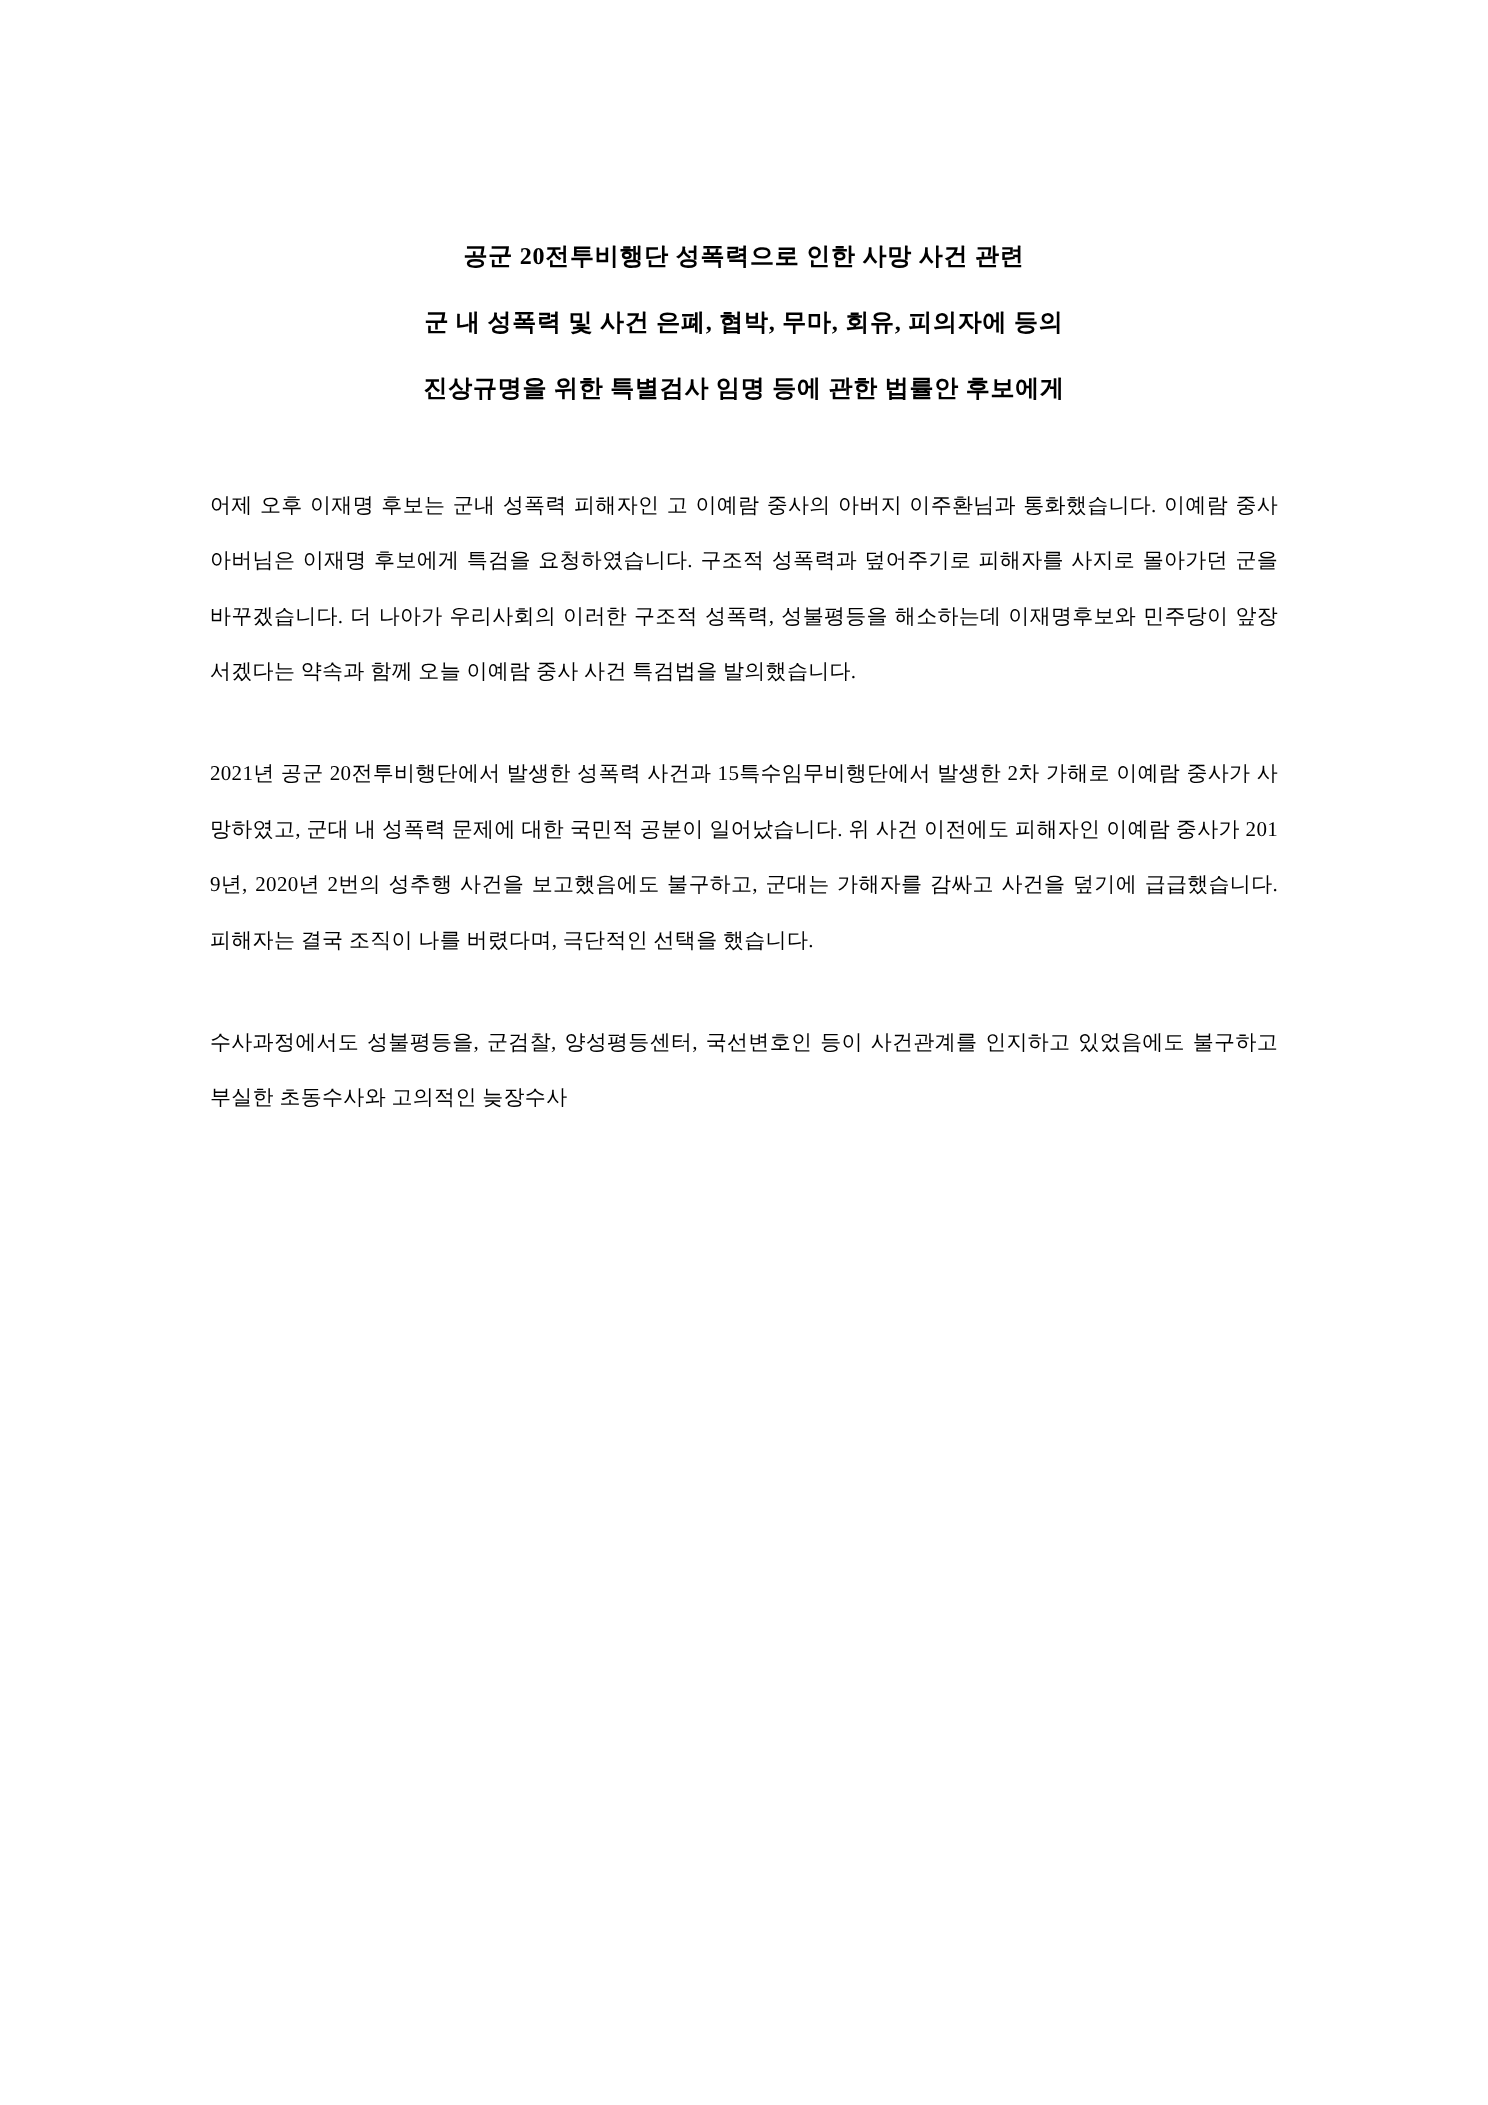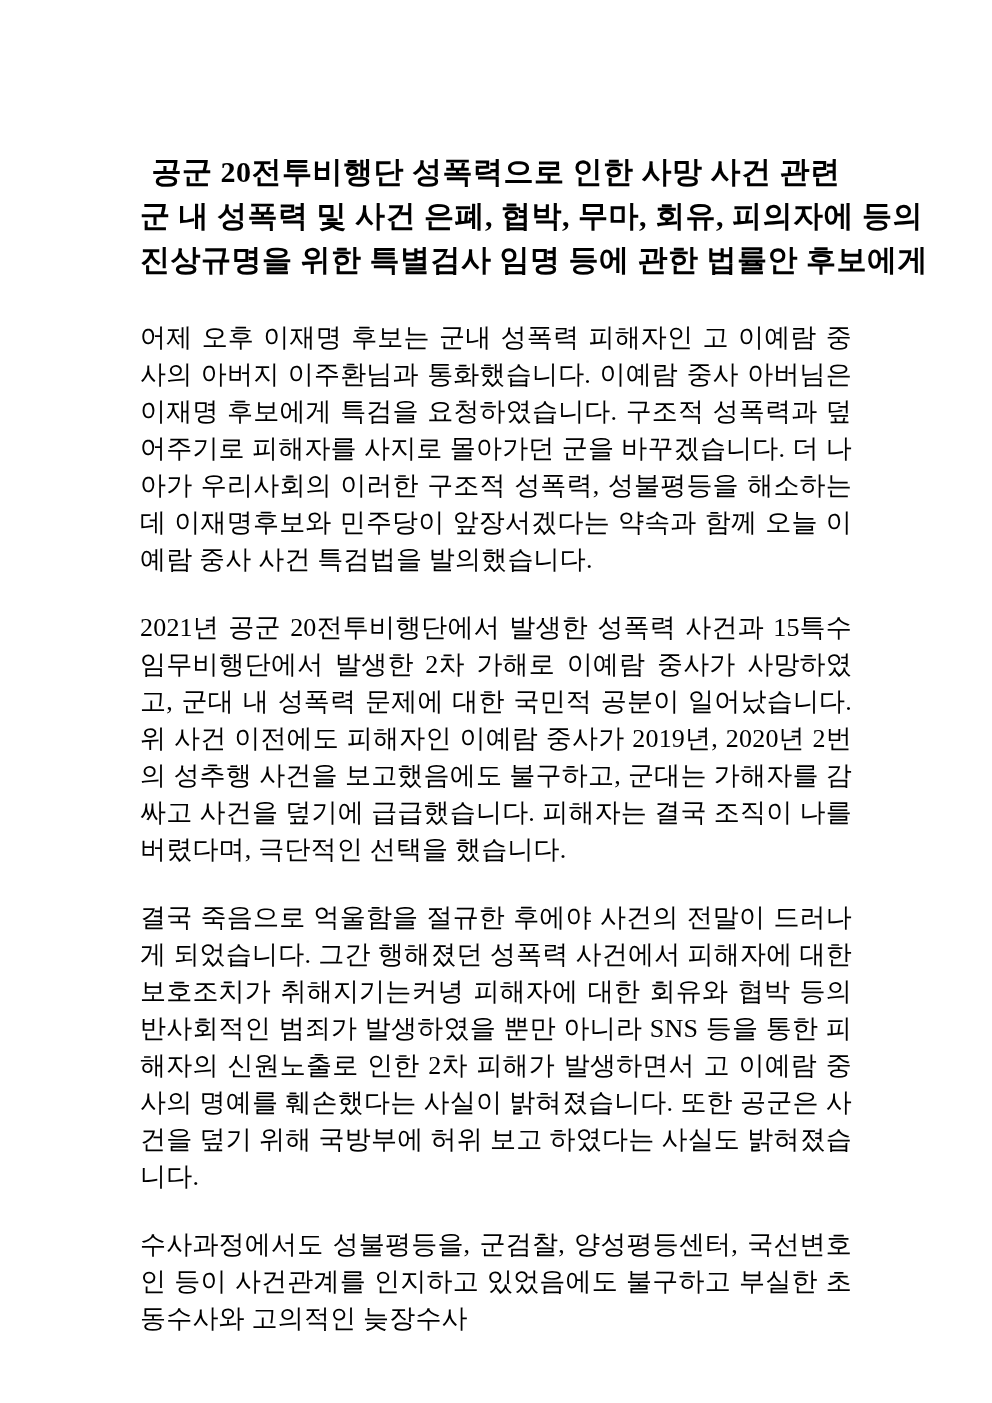--- a/index.html
+++ b/index.html
@@ -14,36 +14,36 @@
     background: #ffffff;
     color: #000000;
     overflow: hidden;
     font-family: "Liberation Serif", "DejaVu Serif", serif;
   }
   .content {
     padding: 150px 140px 0 140px; 
   }
   .doc-title {
     margin: 0;
-    font-size: 30px;
+    font-size: 16px;
     font-weight: bold;
     line-height: 44px;
     text-align: center;
     letter-spacing: 0.5px;
   }
   .title-line {
     display: block;
     white-space: nowrap;
   }
   .doc-body {
     margin-top: 37px;
   }
   .doc-body p {
     margin: 0 0 31px 0;
-    font-size: 26px;
+    font-size: 14px;
     line-height: 37px;
     text-align: justify;
     text-justify: inter-character;
     word-break: break-all;
     letter-spacing: 0.2px;
   }
 </style>
 </head>
 <body>
 
@@ -52,18 +52,17 @@
 
     <h1 class="doc-title">
       <span class="title-line">공군 20전투비행단 성폭력으로 인한 사망 사건 관련</span>
       <span class="title-line">군 내 성폭력 및 사건 은폐, 협박, 무마, 회유, 피의자에 등의</span>
       <span class="title-line">진상규명을 위한 특별검사 임명 등에 관한 법률안 후보에게</span>
     </h1>
 
     <div class="doc-body">
       <p>어제 오후 이재명 후보는 군내 성폭력 피해자인 고 이예람 중사의 아버지 이주환님과 통화했습니다. 이예람 중사 아버님은 이재명 후보에게 특검을 요청하였습니다. 구조적 성폭력과 덮어주기로 피해자를 사지로 몰아가던 군을 바꾸겠습니다. 더 나아가 우리사회의 이러한 구조적 성폭력, 성불평등을 해소하는데 이재명후보와 민주당이 앞장서겠다는 약속과 함께 오늘 이예람 중사 사건 특검법을 발의했습니다.</p>
       <p>2021년 공군 20전투비행단에서 발생한 성폭력 사건과 15특수임무비행단에서 발생한 2차 가해로 이예람 중사가 사망하였고, 군대 내 성폭력 문제에 대한 국민적 공분이 일어났습니다. 위 사건 이전에도 피해자인 이예람 중사가 2019년, 2020년 2번의 성추행 사건을 보고했음에도 불구하고, 군대는 가해자를 감싸고 사건을 덮기에 급급했습니다. 피해자는 결국 조직이 나를 버렸다며, 극단적인 선택을 했습니다.</p>
-      <p>결국 죽음으로 억울함을 절규한 후에야 사건의 전말이 드러나게 되었습니다. 그간 행해졌던 성폭력 사건에서 피해자에 대한 보호조치가 취해지기는커녕 피해자에 대한 회유와 협박 등의 반사회적인 범죄가 발생하였을 뿐만 아니라 SNS 등을 통한 피해자의 신원노출로 인한 2차 피해가 발생하면서 고 이예람 중사의 명예를 훼손했다는 사실이 밝혀졌습니다. 또한 공군은 사건을 덮기 위해 국방부에 허위 보고 하였다는 사실도 밝혀졌습니다.</p>
       <p>수사과정에서도 성불평등을, 군검찰, 양성평등센터, 국선변호인 등이 사건관계를 인지하고 있었음에도 불구하고 부실한 초동수사와 고의적인 늦장수사</p>
     </div>
 
   </div>
 </div>
 
 </body></html>

